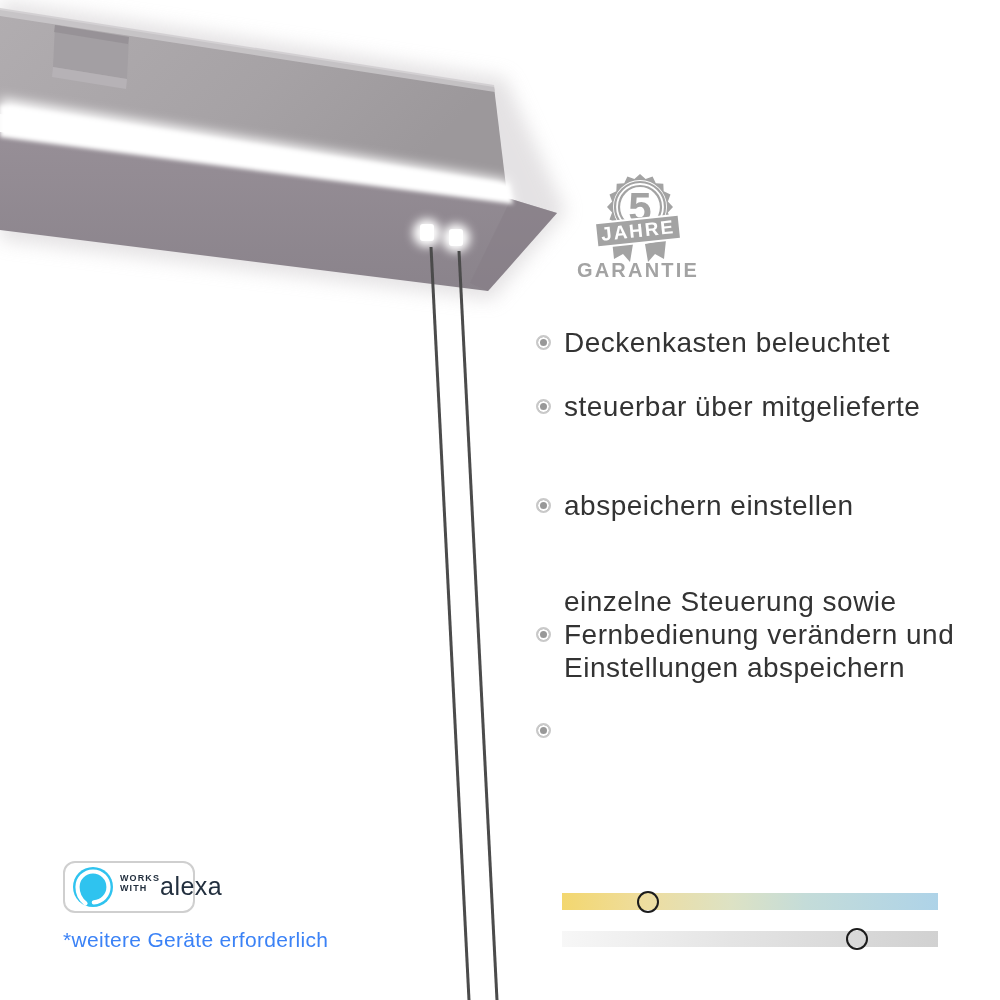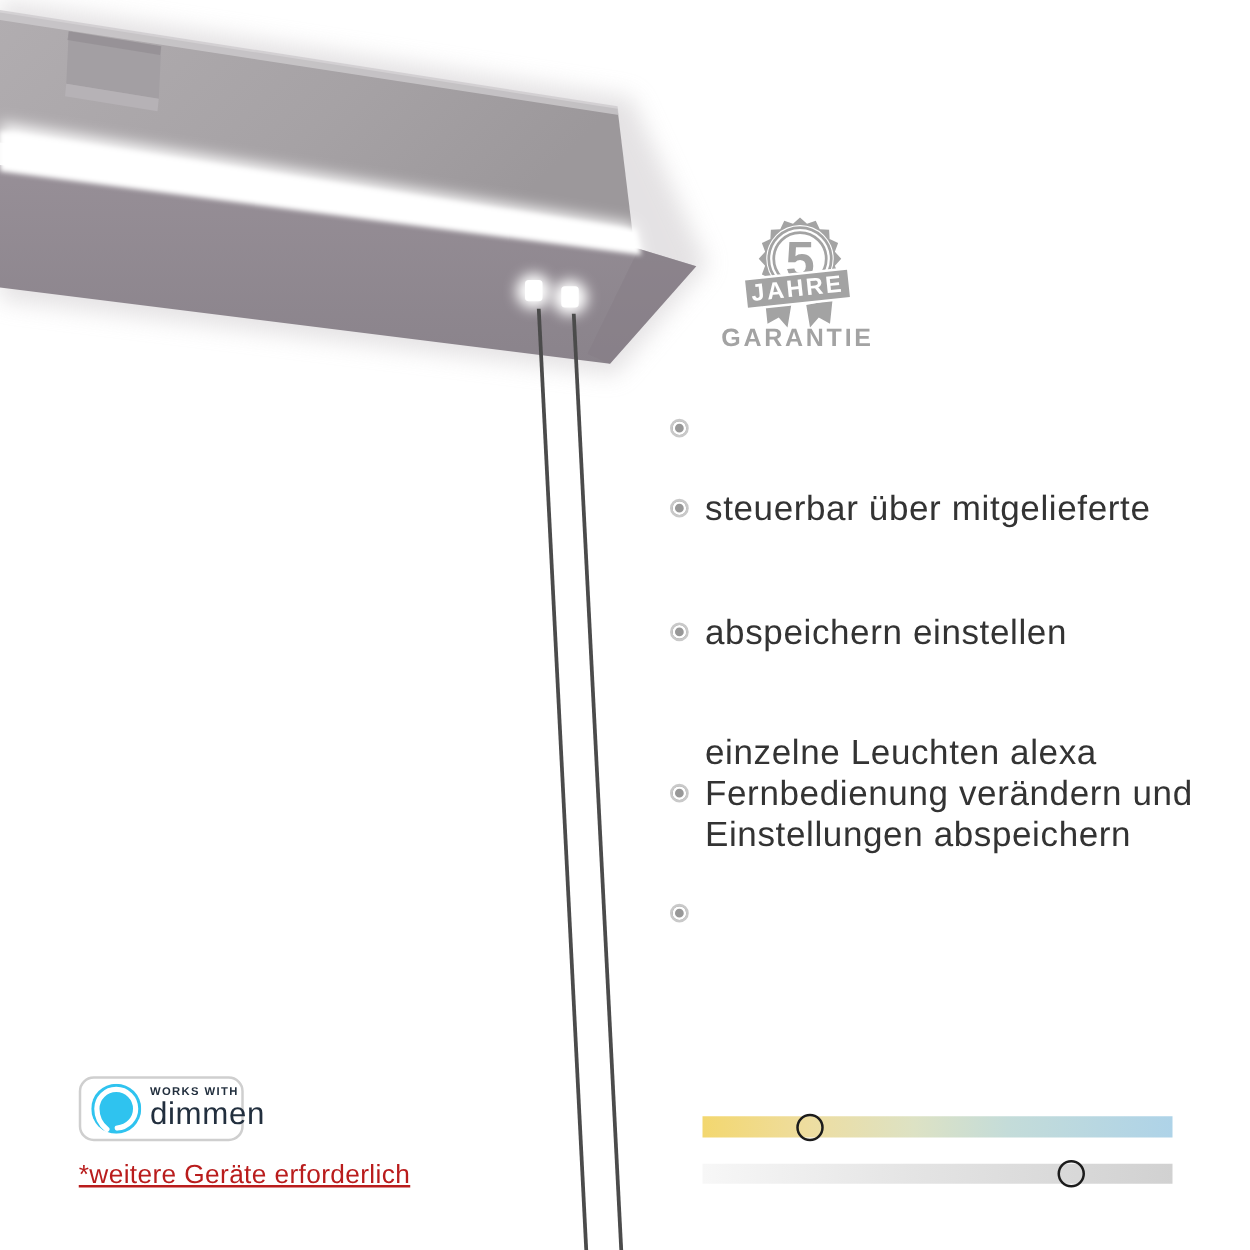--- a/index.html
+++ b/index.html
@@ -18,26 +18,26 @@
   .feature .dot{flex:0 0 15px;width:15px;height:15px;margin-top:9px;margin-right:13px;border-radius:50%;
                 background:#989898;border:2px solid #c9c9c9;box-shadow:inset 0 0 0 2px #ffffff;box-sizing:border-box;}
   .feature[data-dotline="1"] .dot{margin-top:42px;}
   .ftext{font-size:28px;line-height:33px;letter-spacing:0.5px;color:#333333;}
   #f0{top:326px;} #f1{top:390px;} #f2{top:489px;} #f3{top:585px;} #f4{top:714px;}
 
   
   #alexa-badge{position:absolute;left:63px;top:861px;width:132px;height:52px;background:#fff;
                border:2px solid #cfcfcf;border-radius:12px;box-sizing:border-box;display:flex;align-items:center;}
   #alexa-badge .logo{margin-left:8px;width:40px;height:40px;flex:0 0 40px;}
-  #alexa-badge .txt{margin-left:7px;display:flex;flex-direction:column;}
+  #alexa-badge .txt{margin-left:7px;display:flex;flex-direction:row;}
   .works-with{font-size:9px;font-weight:bold;letter-spacing:1.1px;color:#222f3e;}
   .alexa-word{font-size:25px;letter-spacing:0.5px;color:#222f3e;margin-top:-1px;}
 
   
-  #footnote{position:absolute;left:63px;top:928px;font-size:21px;letter-spacing:0.3px;color:#b91c1c;text-decoration:underline;}
+  #footnote{position:absolute;left:63px;top:928px;font-size:21px;letter-spacing:0.3px;color:#3b82f6;}
 
   
   .slider{position:absolute;left:562px;width:376px;}
   #slider-temp{top:893px;height:17px;}
   #slider-bright{top:931px;height:16px;}
   .track{width:100%;height:100%;}
   #slider-temp .track{background:linear-gradient(90deg,#f3d76f 0%,#eedd9f 22%,#dde2c4 45%,#c4dcd9 65%,#aed3e8 100%);}
   #slider-bright .track{background:linear-gradient(90deg,#f7f7f7 0%,#e4e4e4 45%,#d1d1d1 100%);}
   .thumb{position:absolute;width:22px;height:22px;border:2.5px solid #1c1c1c;border-radius:50%;
          background:transparent;box-sizing:border-box;}
@@ -124,59 +124,62 @@
 
     <g transform="rotate(-6 638 231)">
       <rect x="596" y="219" width="84" height="24" fill="#a3a3a3" stroke="#ffffff" stroke-width="2"></rect>
       <text x="638" y="237" text-anchor="middle" font-size="19" font-weight="bold" fill="#ffffff" letter-spacing="2">JAHRE</text>
     </g>
     <text x="638" y="277" text-anchor="middle" font-size="20" font-weight="bold" fill="#a3a3a3" letter-spacing="2.2">GARANTIE</text>
   </svg>
 
   <div class="feature" id="f0" data-dotline="0">
     <span class="dot"></span>
+    <div class="ftext">
+      <div>Deckenkasten beleuchtet</div>
+    </div>
   </div>
 
   <div class="feature" id="f1" data-dotline="0">
     <span class="dot"></span>
     <div class="ftext">
       <div>steuerbar über mitgelieferte</div>
     </div>
   </div>
 
   <div class="feature" id="f2" data-dotline="0">
     <span class="dot"></span>
     <div class="ftext">
       <div>abspeichern einstellen</div>
     </div>
   </div>
 
   <div class="feature" id="f3" data-dotline="1">
     <span class="dot"></span>
     <div class="ftext">
-      <div>einzelne Leuchten alexa</div>
+      <div>einzelne Steuerung sowie</div>
       <div>Fernbedienung verändern und</div>
       <div>Einstellungen abspeichern</div>
     </div>
   </div>
 
   <div class="feature" id="f4" data-dotline="0">
     <span class="dot"></span>
     <div class="ftext">
     </div>
   </div>
 
   <div id="alexa-badge">
     <svg class="logo" viewBox="0 0 40 40">
       <circle cx="20" cy="20" r="20" fill="#2fc3ef"></circle>
       <path d="M 12.5 36.5 C 7.5 32.5 4.5 26.8 4.5 20 C 4.5 11.4 11.4 4.5 20 4.5 C 28.6 4.5 35.5 11.4 35.5 20 C 35.5 28.2 29.2 34.6 20.8 35.4" fill="none" stroke="#ffffff" stroke-width="4.2" stroke-linecap="round"></path>
     </svg>
     <div class="txt">
       <span class="works-with">WORKS WITH</span>
-      <span class="alexa-word">dimmen</span>
+      <span class="alexa-word">alexa</span>
     </div>
   </div>
 
   <div id="footnote">*weitere Geräte erforderlich</div>
 
   <div class="slider" id="slider-temp">
     <div class="track"></div>
     <div class="thumb" id="thumb-temp" style="left: calc(23% - 11px);"></div>
   </div>
 

